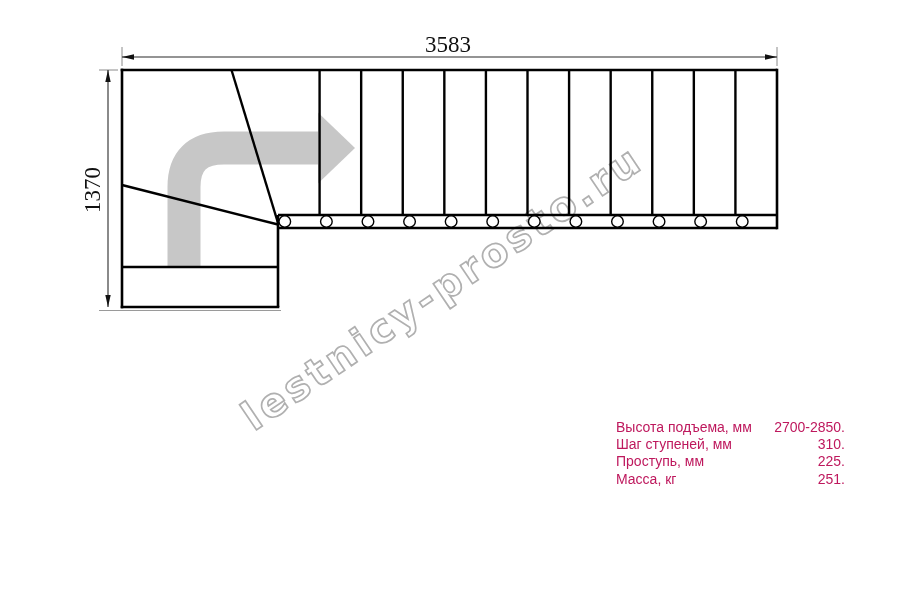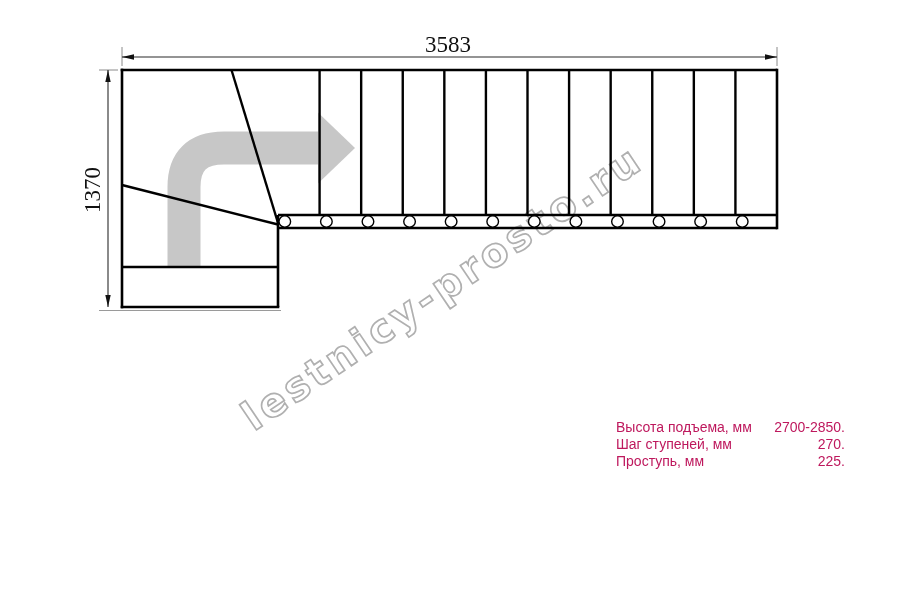--- a/index.html
+++ b/index.html
@@ -97,19 +97,23 @@
   </g>
 </svg>
 
 <div class="specs">
   <div class="spec-row">
     <span class="spec-label">Высота подъема, мм</span>
     <span class="spec-value">2700-2850.</span>
   </div>
   <div class="spec-row">
     <span class="spec-label">Шаг ступеней, мм</span>
-    <span class="spec-value">270.</span>
+    <span class="spec-value">310.</span>
   </div>
   <div class="spec-row">
     <span class="spec-label">Проступь, мм</span>
     <span class="spec-value">225.</span>
   </div>
+  <div class="spec-row">
+    <span class="spec-label">Масса, кг</span>
+    <span class="spec-value">251.</span>
+  </div>
 </div>
 
 </body></html>

